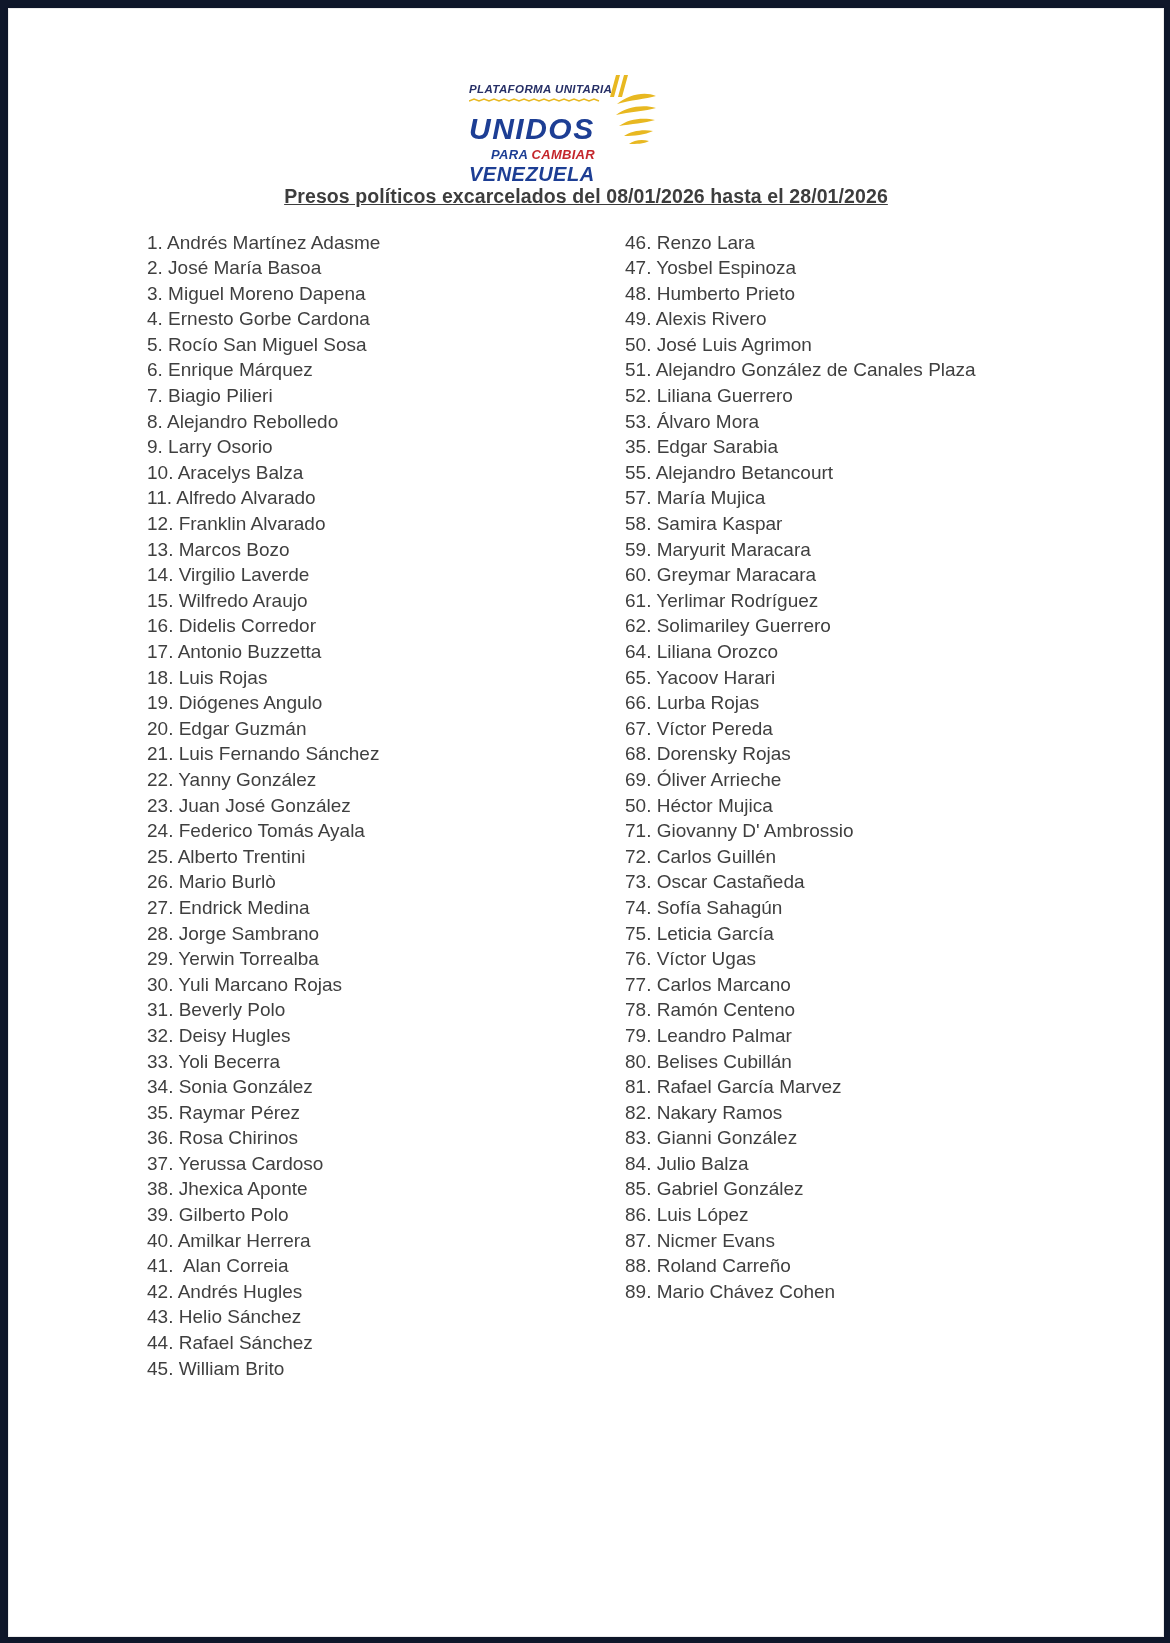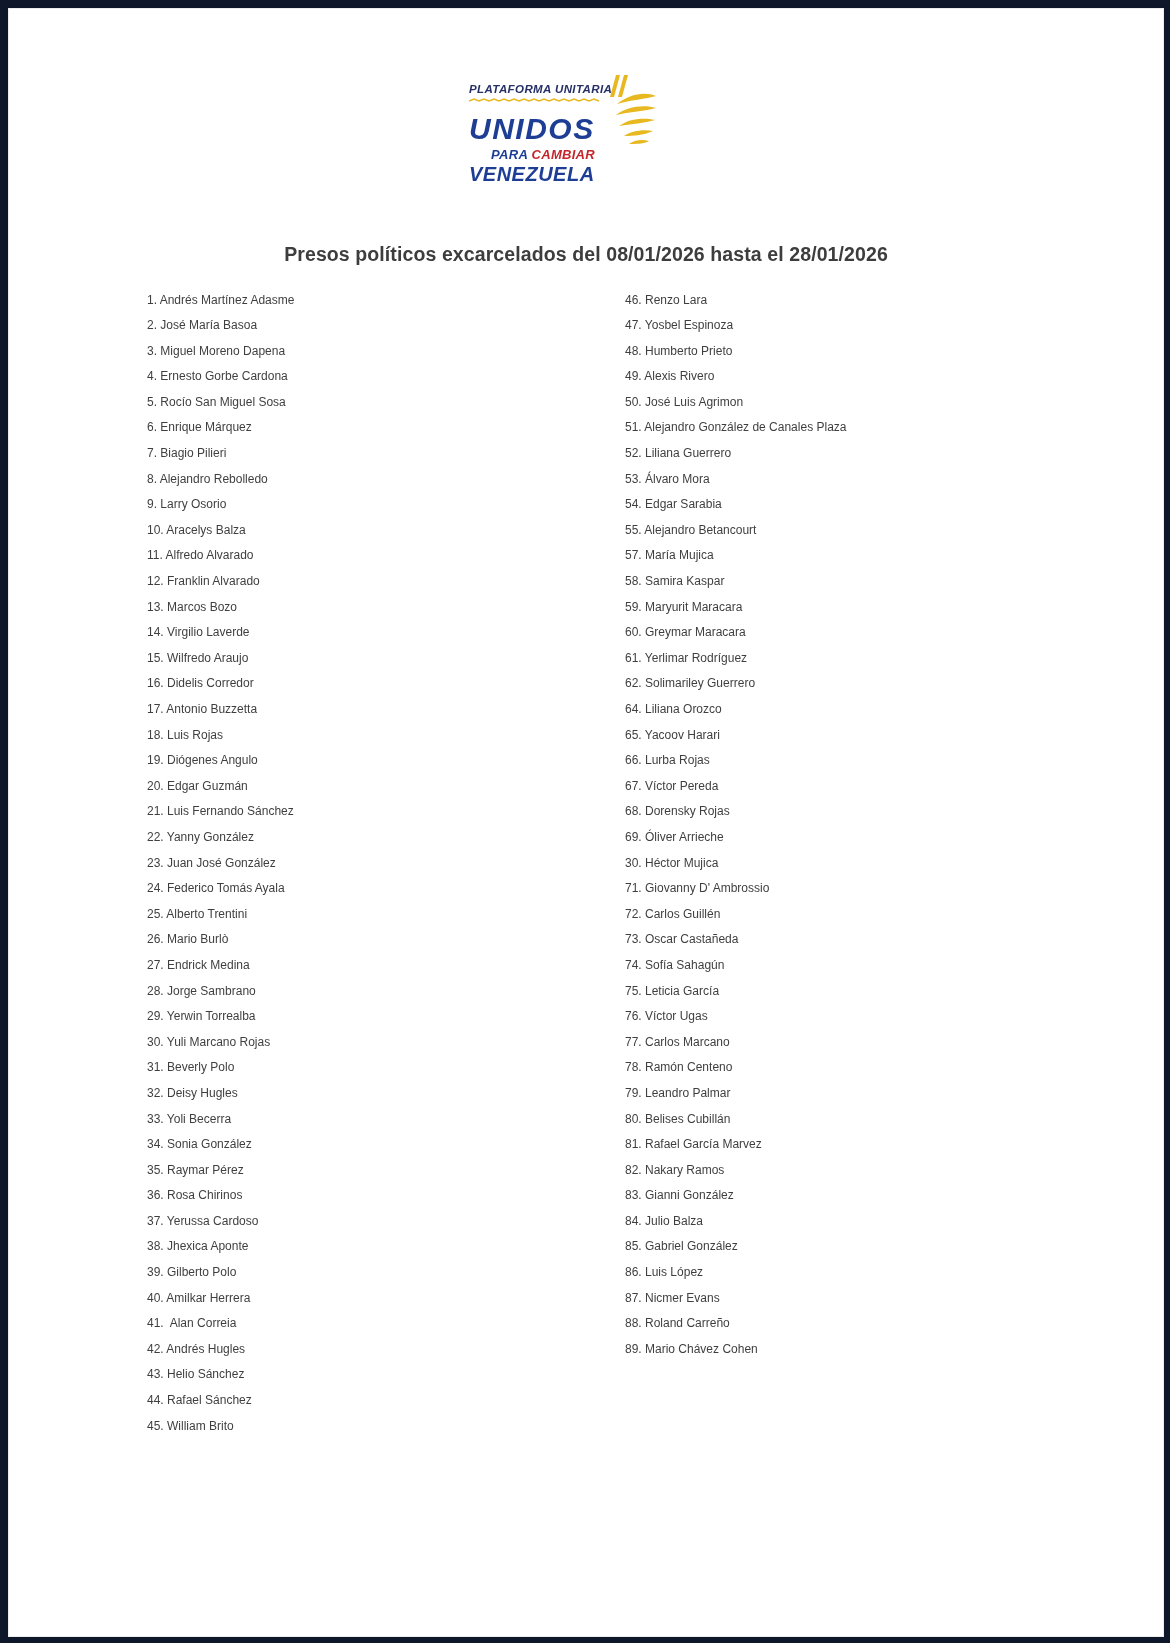--- a/index.html
+++ b/index.html
@@ -63,35 +63,35 @@
     font-size: 20px;
     font-weight: bold;
     letter-spacing: 0.5px;
     line-height: 1.1;
   }
   .double-slash { position: absolute; top: -6px; left: 133px; }
   .hand { position: absolute; top: 12px; left: 146px; }
 
   
   .doc-title {
-    margin-top: 58px;
     text-align: center;
     font-size: 19.5px;
     font-weight: bold;
     color: #3d3d3d;
     letter-spacing: 0.1px;
+    text-decoration: underline;
   }
 
   
   .columns {
     display: flex;
     margin: 22px 0 0 138px;
     gap: 40px;
   }
-  .col { font-size: 12px; color: #3f3f3f; line-height: 25.6px; }
+  .col { font-size: 19px; color: #3f3f3f; line-height: 25.6px; }
   .col-left  { width: 438px; }
   .col-right { width: 365px; }
   .col-right .list-item { text-align: justify; }
   .list-item { white-space: normal; }
 </style>
 </head>
 <body>
 
 <div class="canvas">
   <div class="page">
@@ -180,35 +180,35 @@
         </div>
       <div class="col col-right">
           <div class="list-item">46. Renzo Lara</div>
           <div class="list-item">47. Yosbel Espinoza</div>
           <div class="list-item">48. Humberto Prieto</div>
           <div class="list-item">49. Alexis Rivero</div>
           <div class="list-item">50. José Luis Agrimon</div>
           <div class="list-item">51. Alejandro González de Canales Plaza</div>
           <div class="list-item">52. Liliana Guerrero</div>
           <div class="list-item">53. Álvaro Mora</div>
-          <div class="list-item">54. Edgar Sarabia</div>
+          <div class="list-item">35. Edgar Sarabia</div>
           <div class="list-item">55. Alejandro Betancourt</div>
           <div class="list-item">57. María Mujica</div>
           <div class="list-item">58. Samira Kaspar</div>
           <div class="list-item">59. Maryurit Maracara</div>
           <div class="list-item">60. Greymar Maracara</div>
           <div class="list-item">61. Yerlimar Rodríguez</div>
           <div class="list-item">62. Solimariley Guerrero</div>
           <div class="list-item">64. Liliana Orozco</div>
           <div class="list-item">65. Yacoov Harari</div>
           <div class="list-item">66. Lurba Rojas</div>
           <div class="list-item">67. Víctor Pereda</div>
           <div class="list-item">68. Dorensky Rojas</div>
           <div class="list-item">69. Óliver Arrieche</div>
-          <div class="list-item">30. Héctor Mujica</div>
+          <div class="list-item">50. Héctor Mujica</div>
           <div class="list-item">71. Giovanny D' Ambrossio</div>
           <div class="list-item">72. Carlos Guillén</div>
           <div class="list-item">73. Oscar Castañeda</div>
           <div class="list-item">74. Sofía Sahagún</div>
           <div class="list-item">75. Leticia García</div>
           <div class="list-item">76. Víctor Ugas</div>
           <div class="list-item">77. Carlos Marcano</div>
           <div class="list-item">78. Ramón Centeno</div>
           <div class="list-item">79. Leandro Palmar</div>
           <div class="list-item">80. Belises Cubillán</div>

